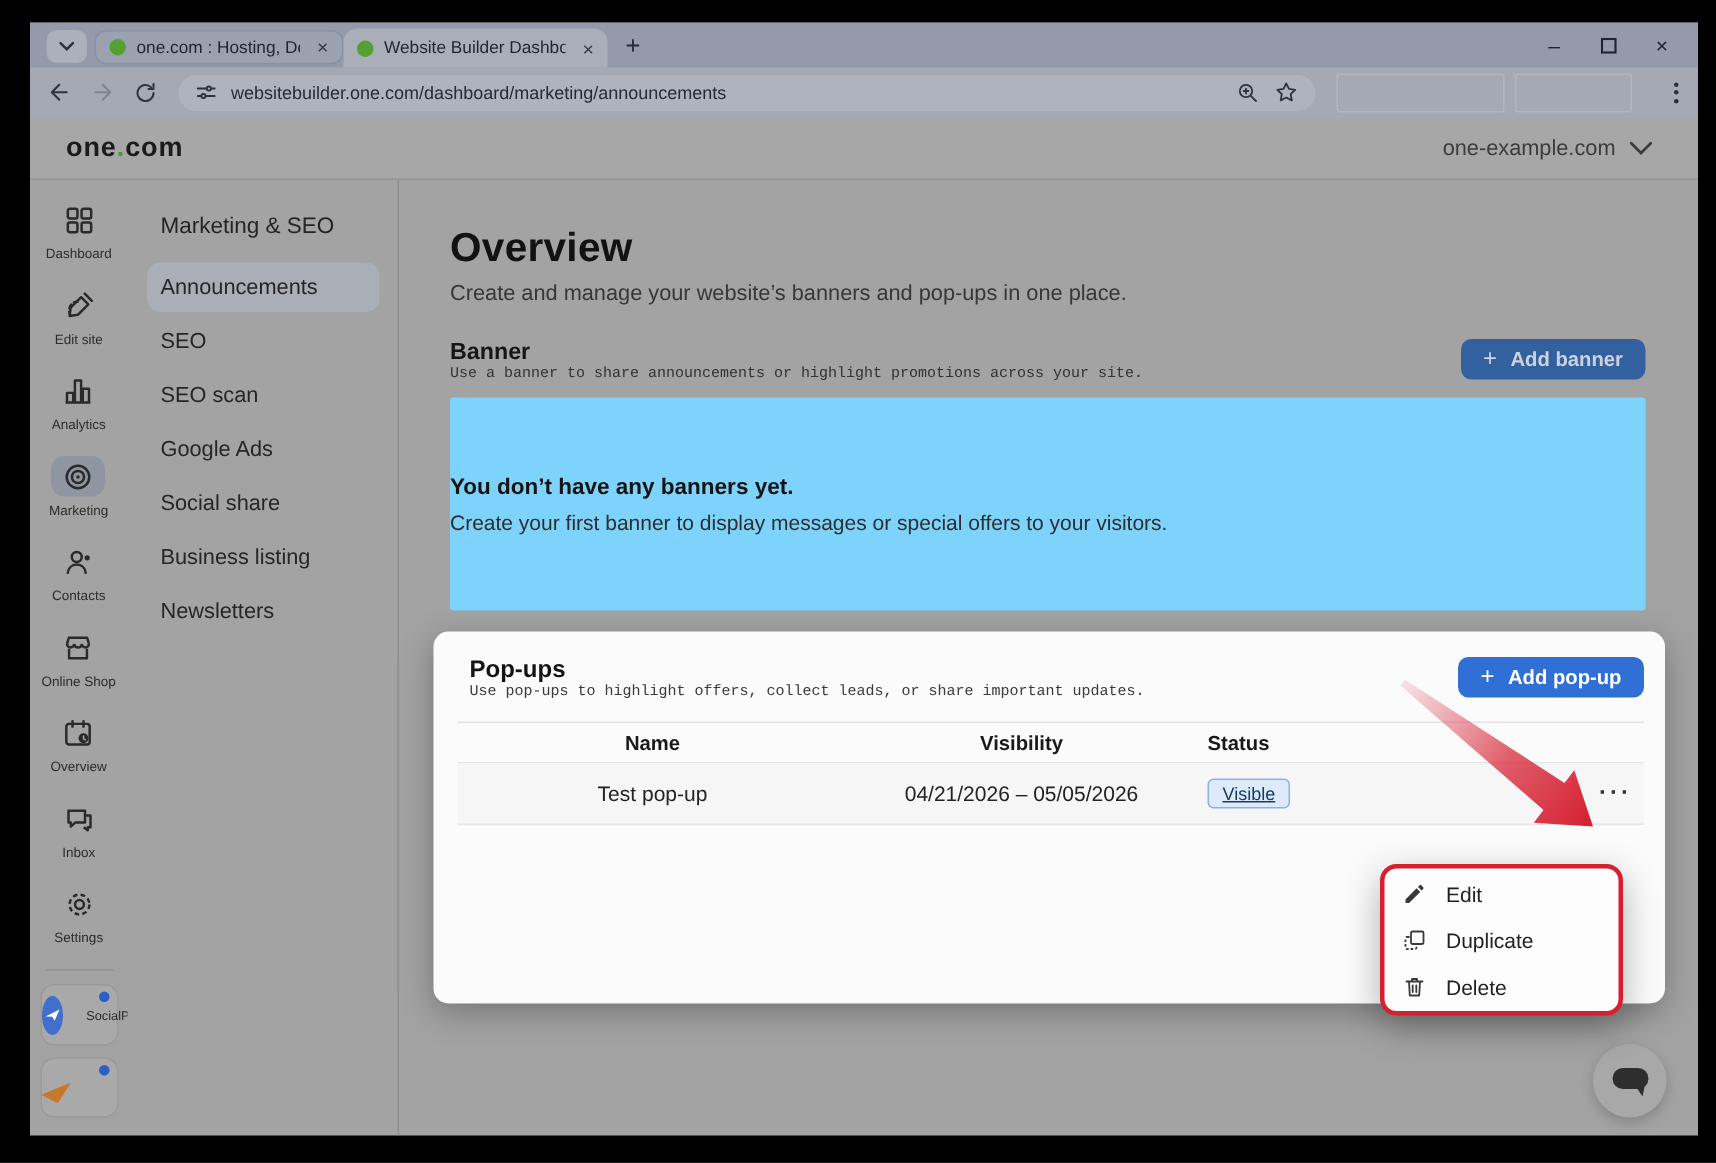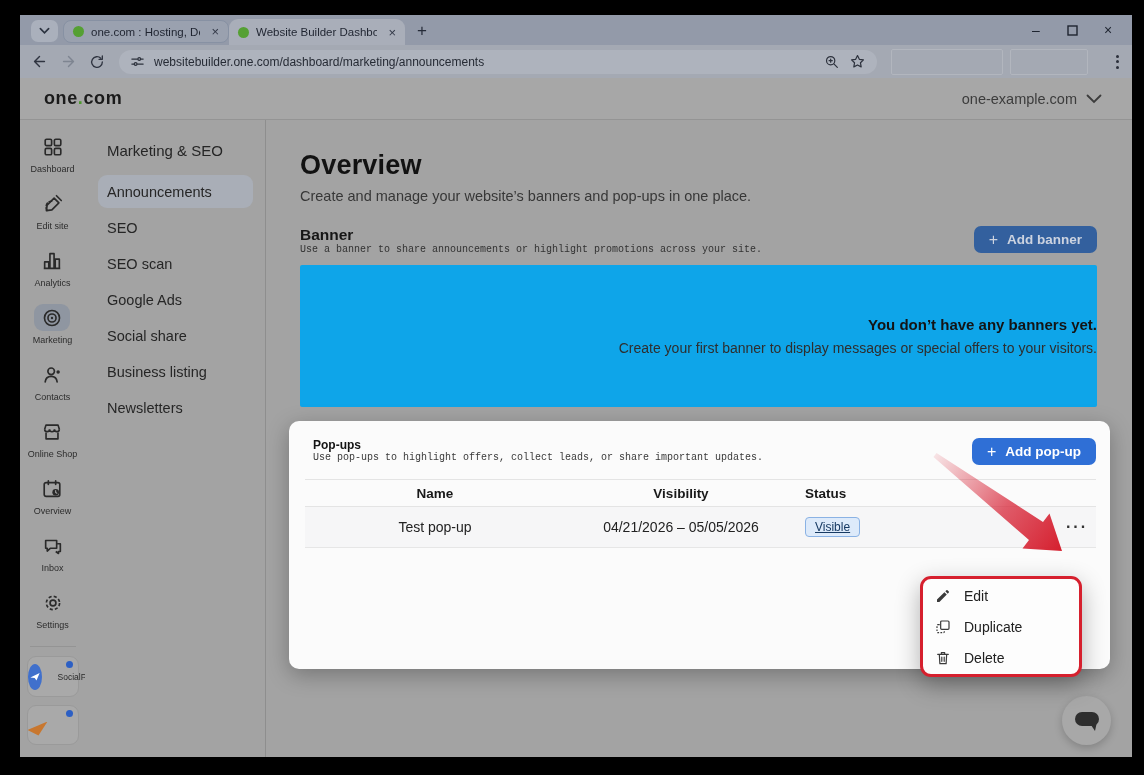--- a/index.html
+++ b/index.html
@@ -63,26 +63,26 @@
   .main { flex:1; position:relative; padding:22px 35px 0 34px; min-width:0; }
   .page-title { font-size:27px; font-weight:700; color:#121212; margin-top:8px; letter-spacing:.2px; }
   .page-subtitle { font-size:14.5px; color:#373737; margin-top:7px; }
   .section-row { display:flex; justify-content:space-between; align-items:flex-start; margin-top:22px; }
   .section-heading { font-size:15.5px; font-weight:700; color:#161616; }
   .section-desc { font-size:10px; color:#323232; margin-top:0;font-family:Liberation Mono, monospace; }
   .btn { display:inline-flex; align-items:center; gap:9px; height:27px; padding:0 15px; border-radius:7px; font-size:13.5px; font-weight:700; border:none; cursor:pointer; font-family:inherit; }
   .btn .plus { font-size:16px; font-weight:400; }
   .btn-dim { background:#33609e; color:#ccd3e0; }
   .btn-bright { background:#2f6fd6; color:#ffffff; }
-  .empty-box { margin-top:10px; height:142px; background:#0ea5e9; border-radius:2px; display:flex; flex-direction:column; align-items:flex-end; justify-content:center; }
+  .empty-box { margin-top:10px; height:142px; background:#7dd3fc; border-radius:2px; display:flex; flex-direction:column; align-items:flex-start; justify-content:center; }
   .empty-title { font-size:15px; font-weight:700; color:#141414; }
   .empty-desc { font-size:14px; color:#2e2e2e; margin-top:7px; }
 
   .popups-card { position:relative; margin:14px -13px 0 -11px; height:248px; background:#fbfbfb; border-radius:10px; box-shadow:0 6px 22px rgba(0,0,0,.28); padding:17px 14px 0 24px; }
-  .popups-card .section-heading { font-size:12px; color:#141414; }
+  .popups-card .section-heading { font-size:16px; color:#141414; }
   .popups-card .section-desc { color:#3a3a3a; }
   .popups-card .section-row { margin-top:0; }
   .popup-table { margin:14px 0 0 -8px;text-align:center; }
   .thead { display:flex; align-items:center; height:28px; border-top:1px solid #e4e4e4; border-bottom:1px solid #e4e4e4; font-size:13.5px; font-weight:700; color:#191919; }
   .trow { display:flex; align-items:center; height:41px; background:#f6f6f7; border-bottom:1px solid #e6e6e6; font-size:14px; color:#222222; }
   .col-name { width:252px; padding-left:8px; }
   .col-vis { width:248px; }
   .col-status { flex:1; display:flex; align-items:center; }
   .badge { display:inline-block; padding:2px 9px; border:1px solid #8ab2e4; background:#ddeafa; border-radius:4px; font-size:12px; color:#173a63;text-decoration:underline; }
   .row-menu { margin-left:auto; padding-right:8px; font-size:16px; font-weight:700; letter-spacing:2px; color:#333333; cursor:pointer; }

